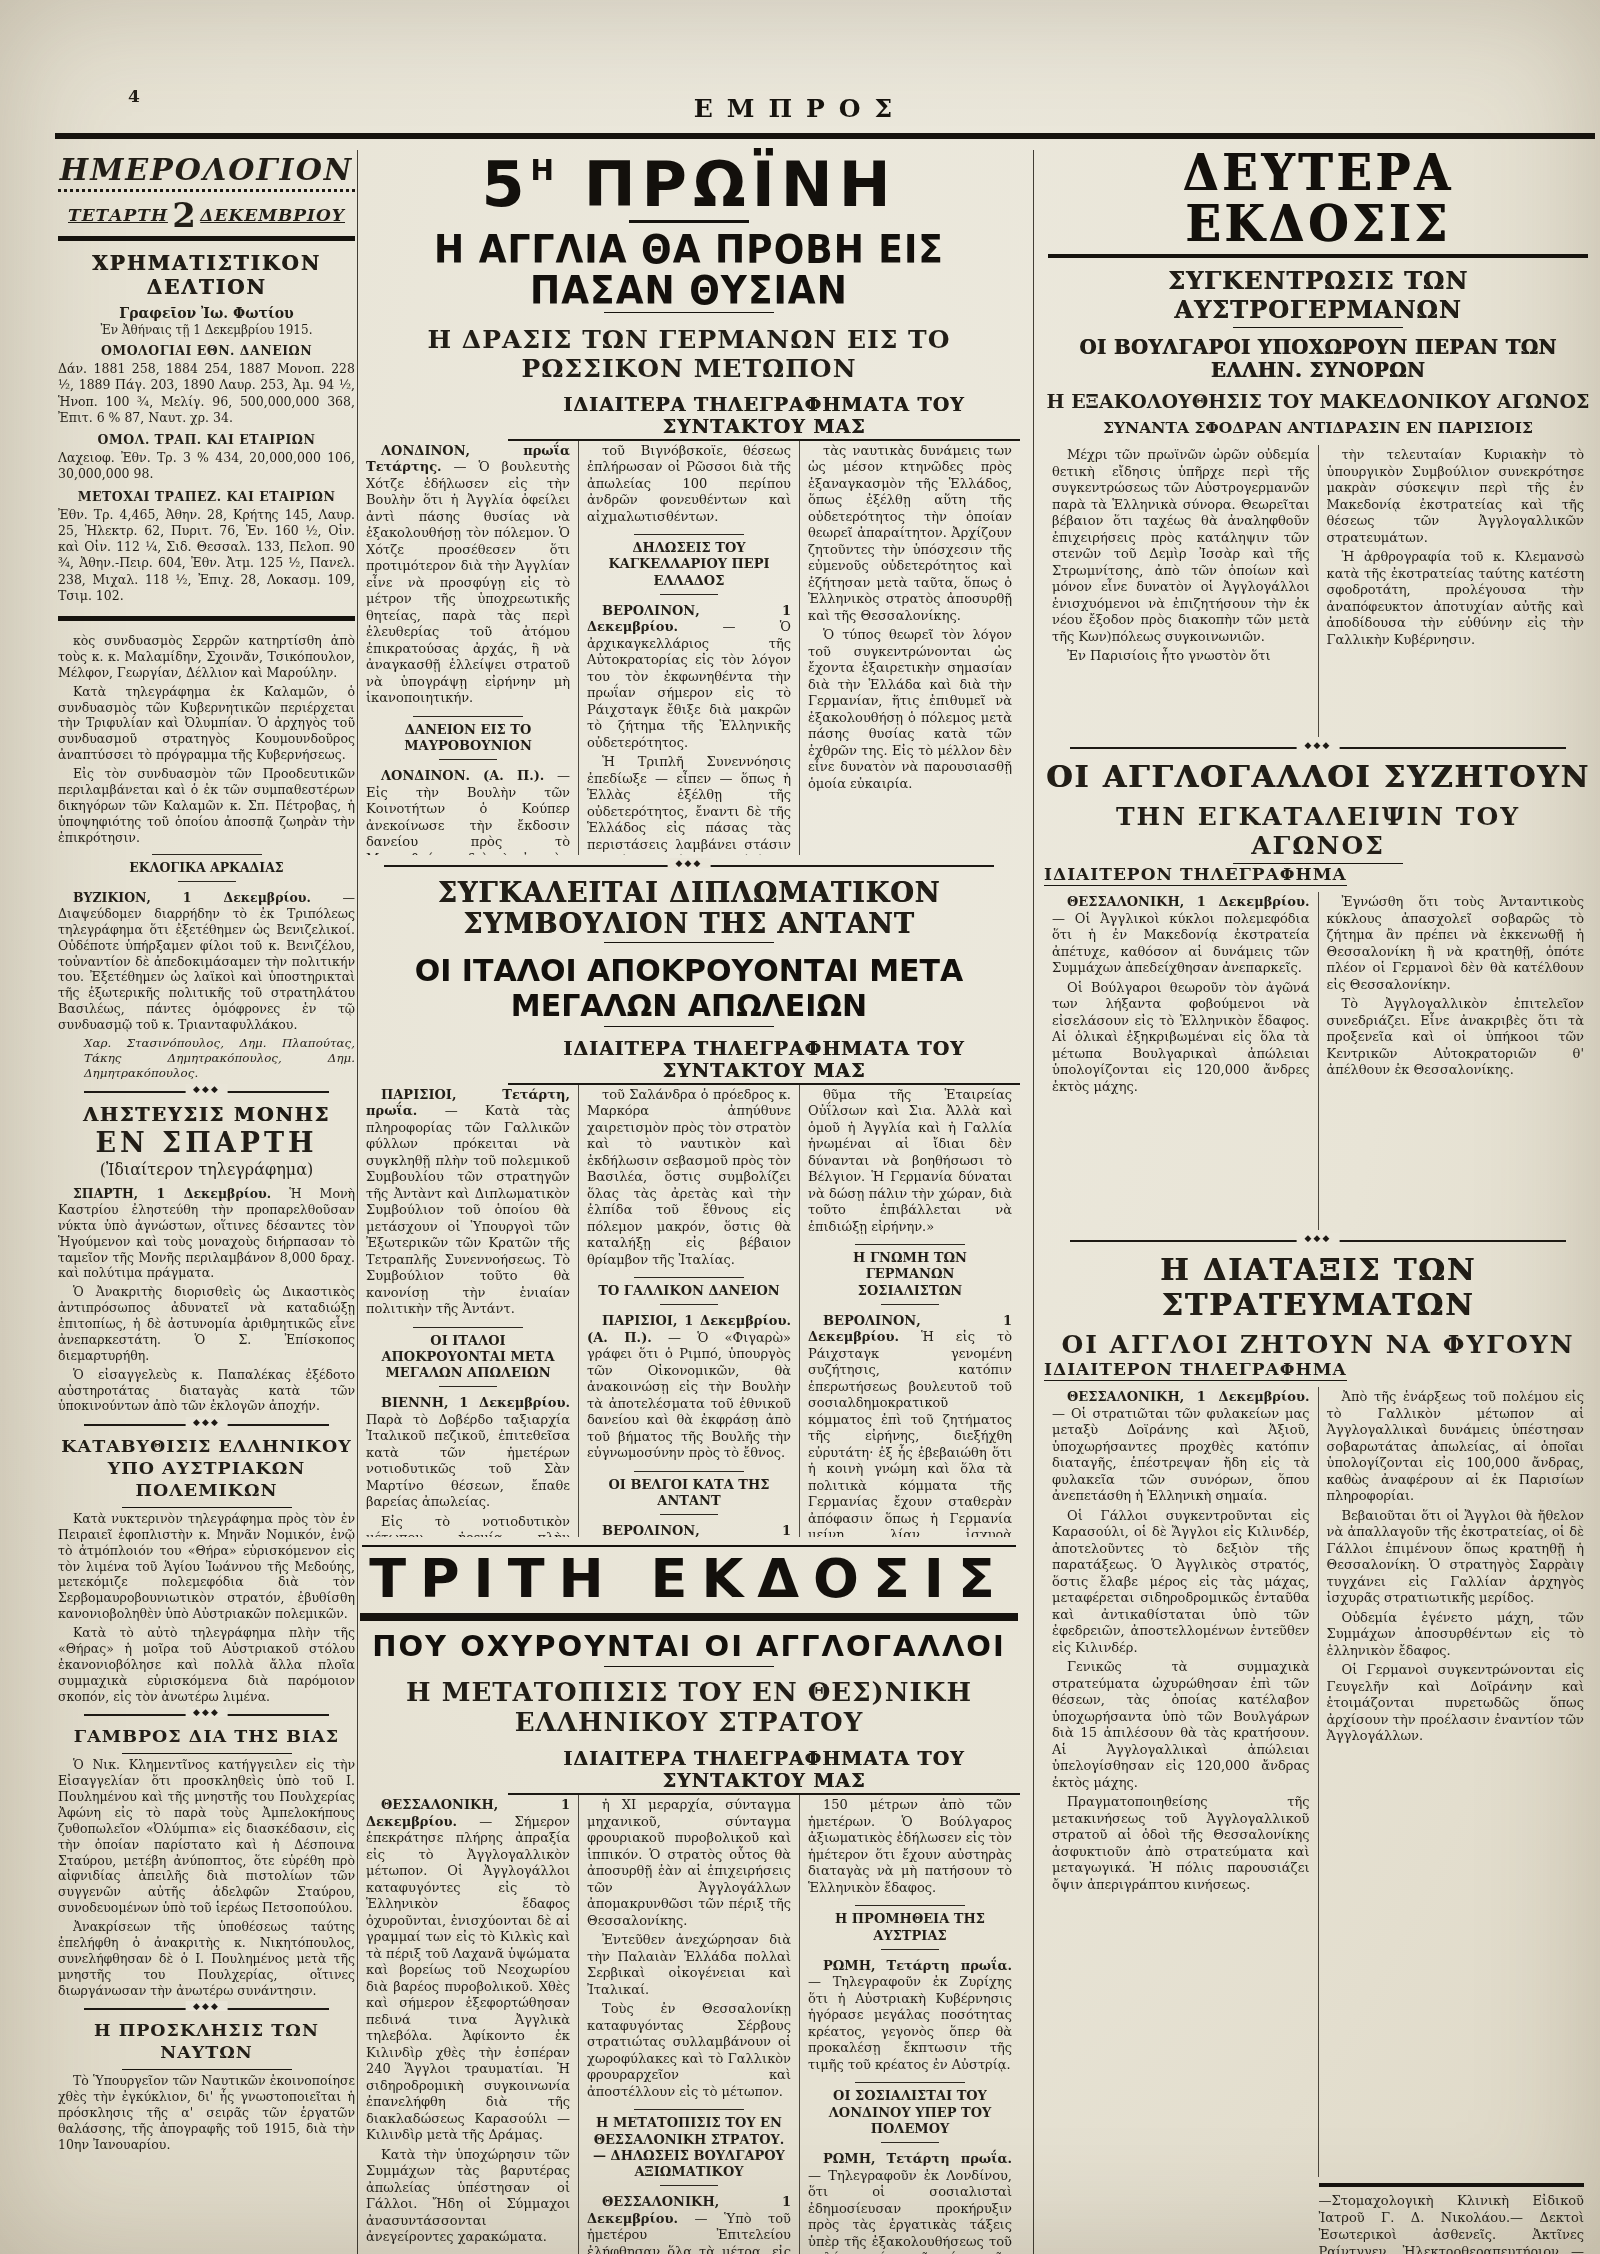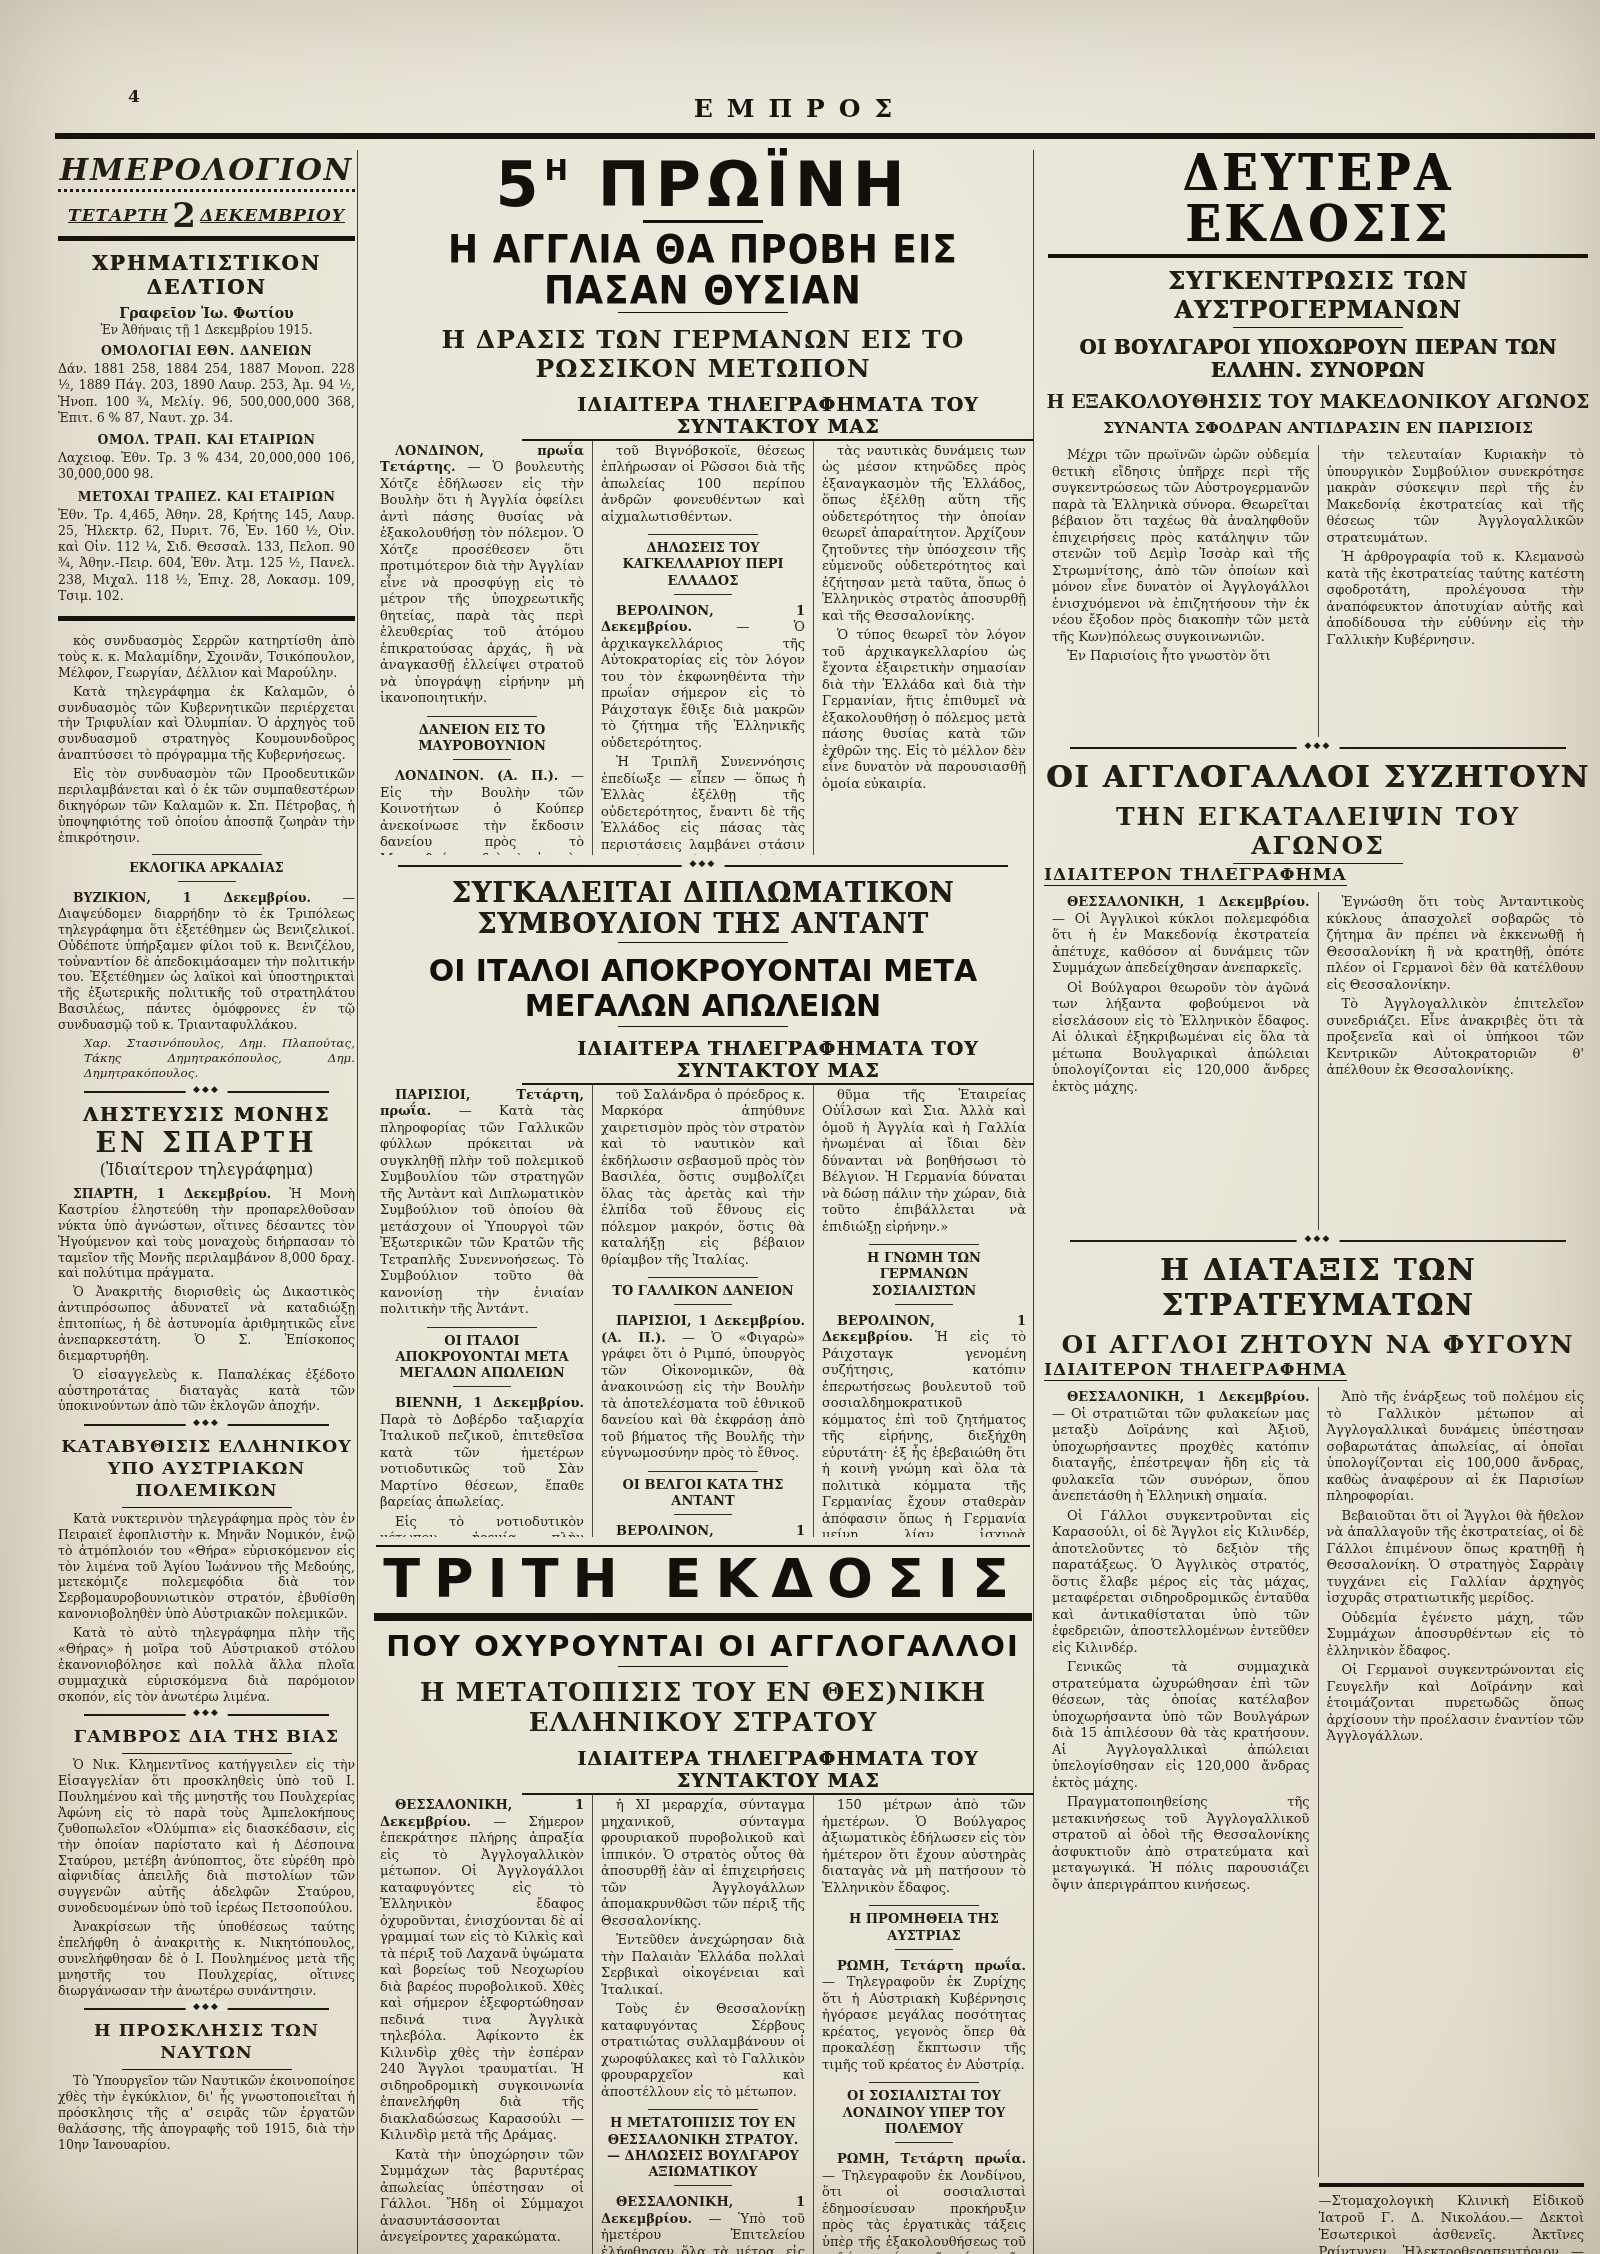--- a/index.html
+++ b/index.html
@@ -46,21 +46,21 @@
   .xs-text{margin:0;line-height:1.3;text-align:justify;}
   .leftrule{border-top:4px solid #16130e;border-bottom:1px solid #16130e;height:3px;margin:12px 0;}
   .l-art{margin-top:4px;}
   .l-kicker{font-size:19px;font-weight:bold;text-align:center;letter-spacing:2px;margin:6px 0 0;
     text-shadow:.7px 0 #1b1813;}
   .l-big{font-size:27px;font-weight:bold;text-align:center;letter-spacing:4px;margin:2px 0 2px;}
   .l-note{font-size:16px;text-align:center;margin:0 0 7px;}
   .l-head{font-size:17.5px;font-weight:bold;text-align:center;letter-spacing:1px;line-height:1.25;margin:4px 0 3px;}
   .l-head .thinbar{margin-top:5px;}
   
-  #center{position:absolute;left:372px;top:146px;width:662px;height:2108px;overflow:hidden;}
+  #center{position:absolute;left:358px;top:146px;width:662px;height:2108px;overflow:hidden;}
   .ed5{font-family:"DejaVu Sans",sans-serif;font-weight:bold;text-align:center;font-size:62px;line-height:1;
     letter-spacing:6px;color:#13100c;margin-top:8px;}
   .ed5 sup{font-size:28px;vertical-align:26px;letter-spacing:2px;}
   .h-england{font-family:"DejaVu Sans",sans-serif;font-weight:bold;text-align:center;font-size:36px;
     letter-spacing:1px;line-height:1.05;margin-top:10px;color:#13100c;transform:scaleY(1.08);}
   .h-drasis{font-size:25px;font-weight:bold;text-align:center;letter-spacing:1px;margin-top:12px;}
   .kicker{font-size:19px;font-weight:bold;text-align:center;margin-top:10px;}
   .kicker span{display:inline-block;border-bottom:2px solid #1b1813;padding-bottom:2px;letter-spacing:1px;
     text-shadow:.5px 0 #1b1813;}
   .kicker.shift{padding-left:150px;}
@@ -216,21 +216,21 @@
           <p class="blk para"><b class="lead">ΛΟΝΔΙΝΟΝ. (Α. Π.).</b><span> — Εἰς τὴν Βουλὴν τῶν Κοινοτήτων ὁ Κούπερ ἀνεκοίνωσε τὴν ἔκδοσιν δανείου πρὸς τὸ Μαυροβούνιον διὰ τὴν ἀγορὰν τροφίμων.</span></p>
         </div>
       <div class="col">
           <p class="blk para"><b class="lead"></b><span>τοῦ Βιγνόβσκοϊε, θέσεως ἐπλήρωσαν οἱ Ρῶσσοι διὰ τῆς ἀπωλείας 100 περίπου ἀνδρῶν φονευθέντων καὶ αἰχμαλωτισθέντων.</span></p>
           <p class="blk subhead"><b class="lead"></b><span>ΔΗΛΩΣΕΙΣ ΤΟΥ ΚΑΓΚΕΛΛΑΡΙΟΥ ΠΕΡΙ ΕΛΛΑΔΟΣ</span></p>
           <p class="blk para"><b class="lead">ΒΕΡΟΛΙΝΟΝ, 1 Δεκεμβρίου.</b><span> — Ὁ ἀρχικαγκελλάριος τῆς Αὐτοκρατορίας εἰς τὸν λόγον του τὸν ἐκφωνηθέντα τὴν πρωΐαν σήμερον εἰς τὸ Ράιχσταγκ ἔθιξε διὰ μακρῶν τὸ ζήτημα τῆς Ἑλληνικῆς οὐδετερότητος.</span></p>
           <p class="blk para"><b class="lead"></b><span>Ἡ Τριπλῆ Συνεννόησις ἐπεδίωξε — εἶπεν — ὅπως ἡ Ἑλλὰς ἐξέλθῃ τῆς οὐδετερότητος, ἔναντι δὲ τῆς Ἑλλάδος εἰς πάσας τὰς περιστάσεις λαμβάνει στάσιν δεσπότου. Βλέπομεν πρὸ ἡμῶν τὸ θέαμα ἐκείνων, οἵτινες πολεμοῦν ἐναντίον τοῦ μιλιταρισμοῦ τῆς Πρωσσίας, μεταχειριζομένων</span></p>
         </div>
       <div class="col">
           <p class="blk para"><b class="lead"></b><span>τὰς ναυτικὰς δυνάμεις των ὡς μέσον κτηνῶδες πρὸς ἐξαναγκασμὸν τῆς Ἑλλάδος, ὅπως ἐξέλθῃ αὕτη τῆς οὐδετερότητος τὴν ὁποίαν θεωρεῖ ἀπαραίτητον. Ἀρχίζουν ζητοῦντες τὴν ὑπόσχεσιν τῆς εὐμενοῦς οὐδετερότητος καὶ ἐζήτησαν μετὰ ταῦτα, ὅπως ὁ Ἑλληνικὸς στρατὸς ἀποσυρθῇ καὶ τῆς Θεσσαλονίκης.</span></p>
-          <p class="blk para"><b class="lead"></b><span>Ὁ τύπος θεωρεῖ τὸν λόγον τοῦ ἀρχικαγκελλαρίου ὡς ἔχοντα ἐξαιρετικὴν σημασίαν διὰ τὴν Ἑλλάδα καὶ διὰ τὴν Γερμανίαν, ἥτις ἐπιθυμεῖ νὰ ἐξακολουθήσῃ ὁ πόλεμος μετὰ πάσης θυσίας κατὰ τῶν ἐχθρῶν της. Εἰς τὸ μέλλον δὲν εἶνε δυνατὸν νὰ παρουσιασθῇ ὁμοία εὐκαιρία.</span></p>
+          <p class="blk para"><b class="lead"></b><span>Ὁ τύπος θεωρεῖ τὸν λόγον τοῦ συγκεντρώνονται ὡς ἔχοντα ἐξαιρετικὴν σημασίαν διὰ τὴν Ἑλλάδα καὶ διὰ τὴν Γερμανίαν, ἥτις ἐπιθυμεῖ νὰ ἐξακολουθήσῃ ὁ πόλεμος μετὰ πάσης θυσίας κατὰ τῶν ἐχθρῶν της. Εἰς τὸ μέλλον δὲν εἶνε δυνατὸν νὰ παρουσιασθῇ ὁμοία εὐκαιρία.</span></p>
         </div>
     </div>
 
     <div class="orn"></div>
     <div class="h-antant1">ΣΥΓΚΑΛΕΙΤΑΙ ΔΙΠΛΩΜΑΤΙΚΟΝ ΣΥΜΒΟΥΛΙΟΝ ΤΗΣ ΑΝΤΑΝΤ</div>
     <div class="thinbar"></div>
     <div class="h-antant2">ΟΙ ΙΤΑΛΟΙ ΑΠΟΚΡΟΥΟΝΤΑΙ ΜΕΤΑ ΜΕΓΑΛΩΝ ΑΠΩΛΕΙΩΝ</div>
     <div class="thinbar"></div>
     <div class="kicker shift"><span>ΙΔΙΑΙΤΕΡΑ ΤΗΛΕΓΡΑΦΗΜΑΤΑ ΤΟΥ ΣΥΝΤΑΚΤΟΥ ΜΑΣ</span></div>
 

